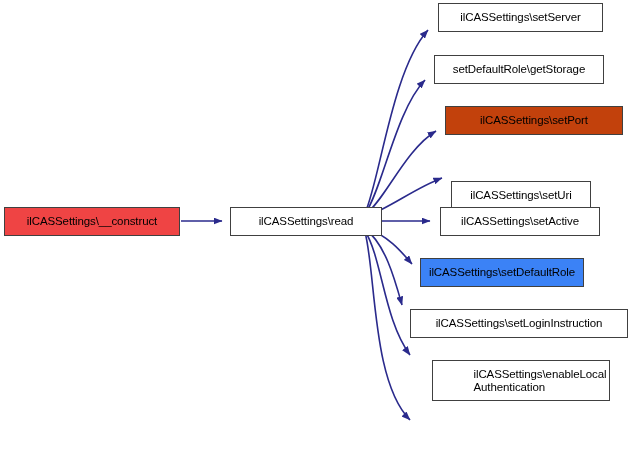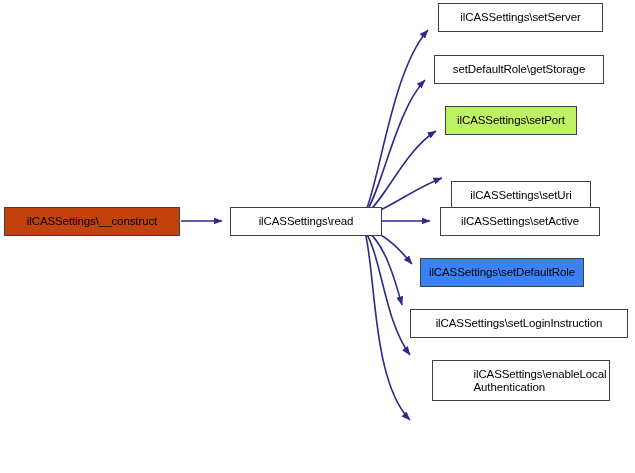--- a/index.html
+++ b/index.html
@@ -61,29 +61,29 @@
       <path d="M 365,215 C 385,200 405,150 436,131"></path>
       <path d="M 365,217 C 390,208 415,188 442,178"></path>
       <path d="M 365,221 L 430,221"></path>
       <path d="M 365,227 C 388,236 400,250 412,264"></path>
       <path d="M 365,229 C 385,243 395,280 402,305"></path>
       <path d="M 365,231 C 382,258 384,320 410,355"></path>
       <path d="M 365,232 C 376,274 372,382 410,420"></path>
     </g>
   </svg>
 
-  <div class="gnode highlight" style="left: 4px; top: 207px; width: 176px; height: 29px; background: #c2410c; border-color: rgb(64, 64, 64); color: rgb(0, 0, 0);">ilCASSettings\__construct</div>
+  <div class="gnode highlight" style="left: 4px; top: 207px; width: 176px; height: 29px; background: #ef4444; border-color: rgb(64, 64, 64); color: rgb(0, 0, 0);">ilCASSettings\__construct</div>
 
   <div class="gnode" style="left: 230px; top: 207px; width: 152px; height: 29px; background: rgb(255, 255, 255); border-color: rgb(64, 64, 64); color: rgb(0, 0, 0);">ilCASSettings\read</div>
 
   <div class="gnode" style="left: 438px; top: 3px; width: 165px; height: 29px; background: rgb(255, 255, 255); border-color: rgb(64, 64, 64); color: rgb(0, 0, 0);">ilCASSettings\setServer</div>
 
   <div class="gnode" style="left: 434px; top: 55px; width: 170px; height: 29px; background: rgb(255, 255, 255); border-color: rgb(64, 64, 64); color: rgb(0, 0, 0);">setDefaultRole\getStorage</div>
 
-  <div class="gnode" style="left: 445px; top: 106px; width: 132px; height: 29px; background: #bef264; border-color: rgb(64, 64, 64); color: rgb(0, 0, 0);">ilCASSettings\setPort</div>
+  <div class="gnode" style="left: 445px; top: 106px; width: 178px; height: 29px; background: #c2410c; border-color: rgb(64, 64, 64); color: rgb(0, 0, 0);">ilCASSettings\setPort</div>
 
   <div class="gnode" style="left: 451px; top: 157px; width: 140px; height: 29px; background: rgb(255, 255, 255); border-color: rgb(64, 64, 64); color: rgb(0, 0, 0); margin-top: 24px;">ilCASSettings\setUri</div>
 
   <div class="gnode" style="left: 440px; top: 207px; width: 160px; height: 29px; background: rgb(255, 255, 255); border-color: rgb(64, 64, 64); color: rgb(0, 0, 0);">ilCASSettings\setActive</div>
 
   <div class="gnode" style="left: 420px; top: 258px; width: 164px; height: 29px; background: #3b82f6; border-color: rgb(64, 64, 64); color: rgb(0, 0, 0);">ilCASSettings\setDefaultRole</div>
 
   <div class="gnode" style="left: 410px; top: 309px; width: 218px; height: 29px; background: rgb(255, 255, 255); border-color: rgb(64, 64, 64); color: rgb(0, 0, 0);">ilCASSettings\setLoginInstruction</div>
 
   <div class="gnode" style="left: 432px; top: 360px; width: 178px; height: 41px; background: rgb(255, 255, 255); border-color: rgb(64, 64, 64); color: rgb(0, 0, 0); padding-left: 38px;">ilCASSettings\enableLocal

